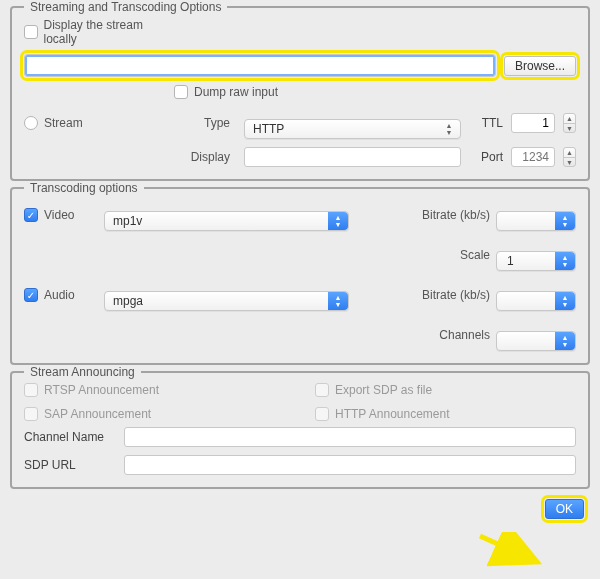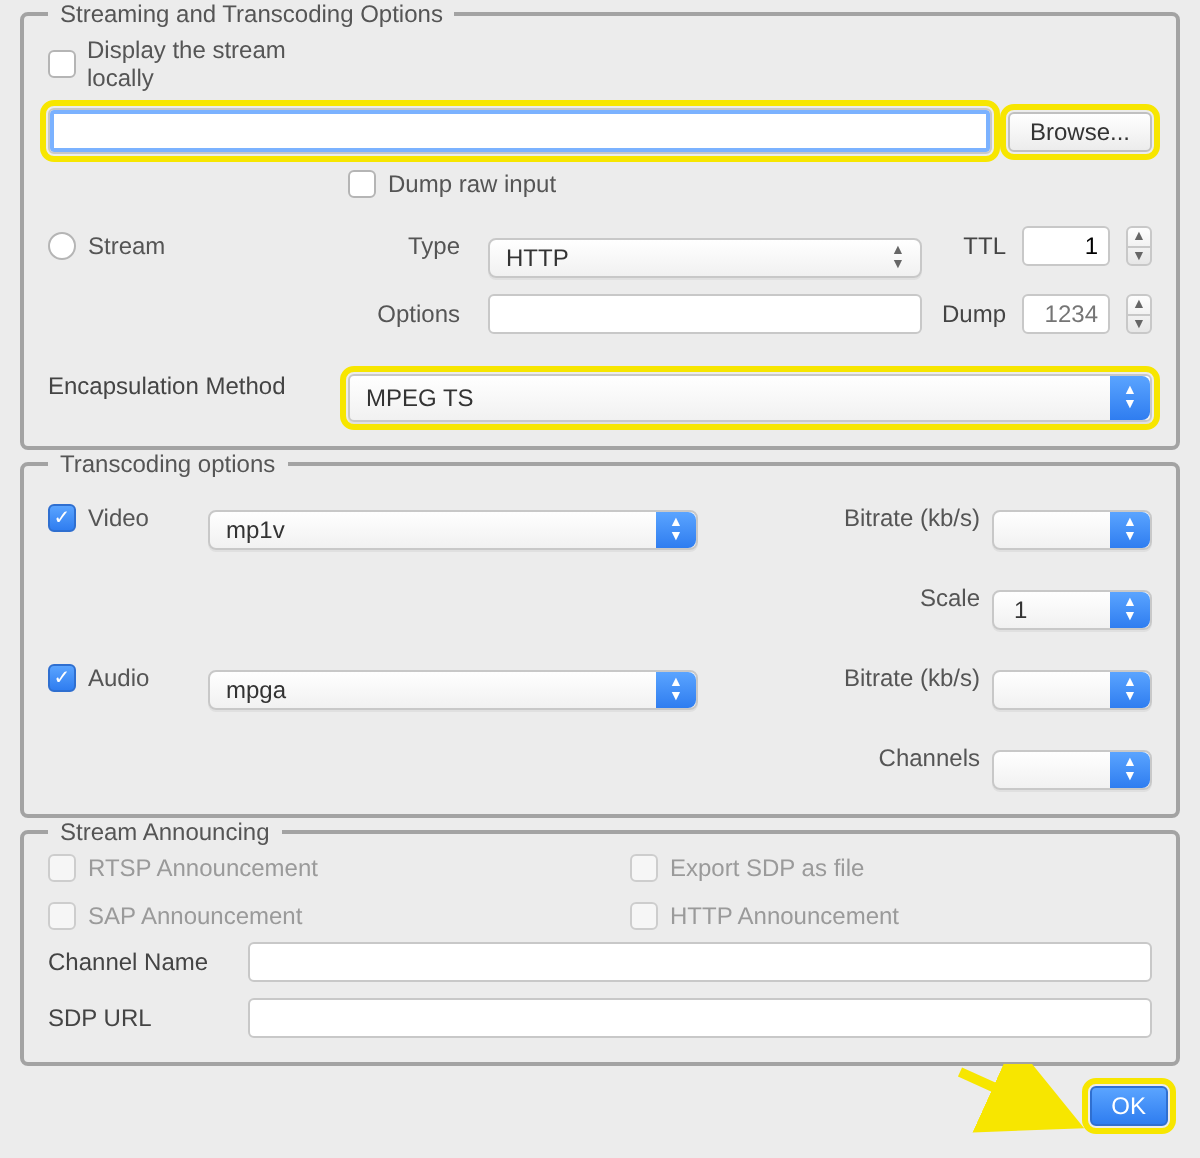--- a/index.html
+++ b/index.html
@@ -181,42 +181,31 @@
       <span class="stepper">
           <div>▲</div>
           <div>▼</div>
         </span>
     </div>
   </div>
 
   <div class="row">
     <div class="col-left"></div>
     <div class="col-right">
-      <span class="label-inline">Options</span>
+      <span class="label-inline">Display</span>
       <input type="text" class="textfield" value="" style="">
-      <span style="width:34px;text-align:right">Dump</span>
+      <span style="width:34px;text-align:right">Port</span>
       <input type="text" class="numfield disabled" placeholder="1234" style="">
       <span class="stepper">
           <div>▲</div>
           <div>▼</div>
         </span>
     </div>
   </div>
 
-  <div class="row" style="margin-top:4px">
-    <div class="col-left">
-      <span>Encapsulation Method</span>
-    </div>
-    <div class="col-right">
-      <div class="mac-combo hl" style="flex:1;height:24px">
-        <span>MPEG TS</span>
-        <span class="bluecap">▲<br>▼</span>
-      </div>
-    </div>
-  </div>
 </div>
 
 <div class="fieldset">
   <div class="legend">Transcoding options</div>
 
   <div class="row">
     <div style="display:flex;align-items:center;gap:6px;width:80px">
       <span class="checkbox checked">✓</span>
       <span class="chk-label">Video</span>
     </div>

